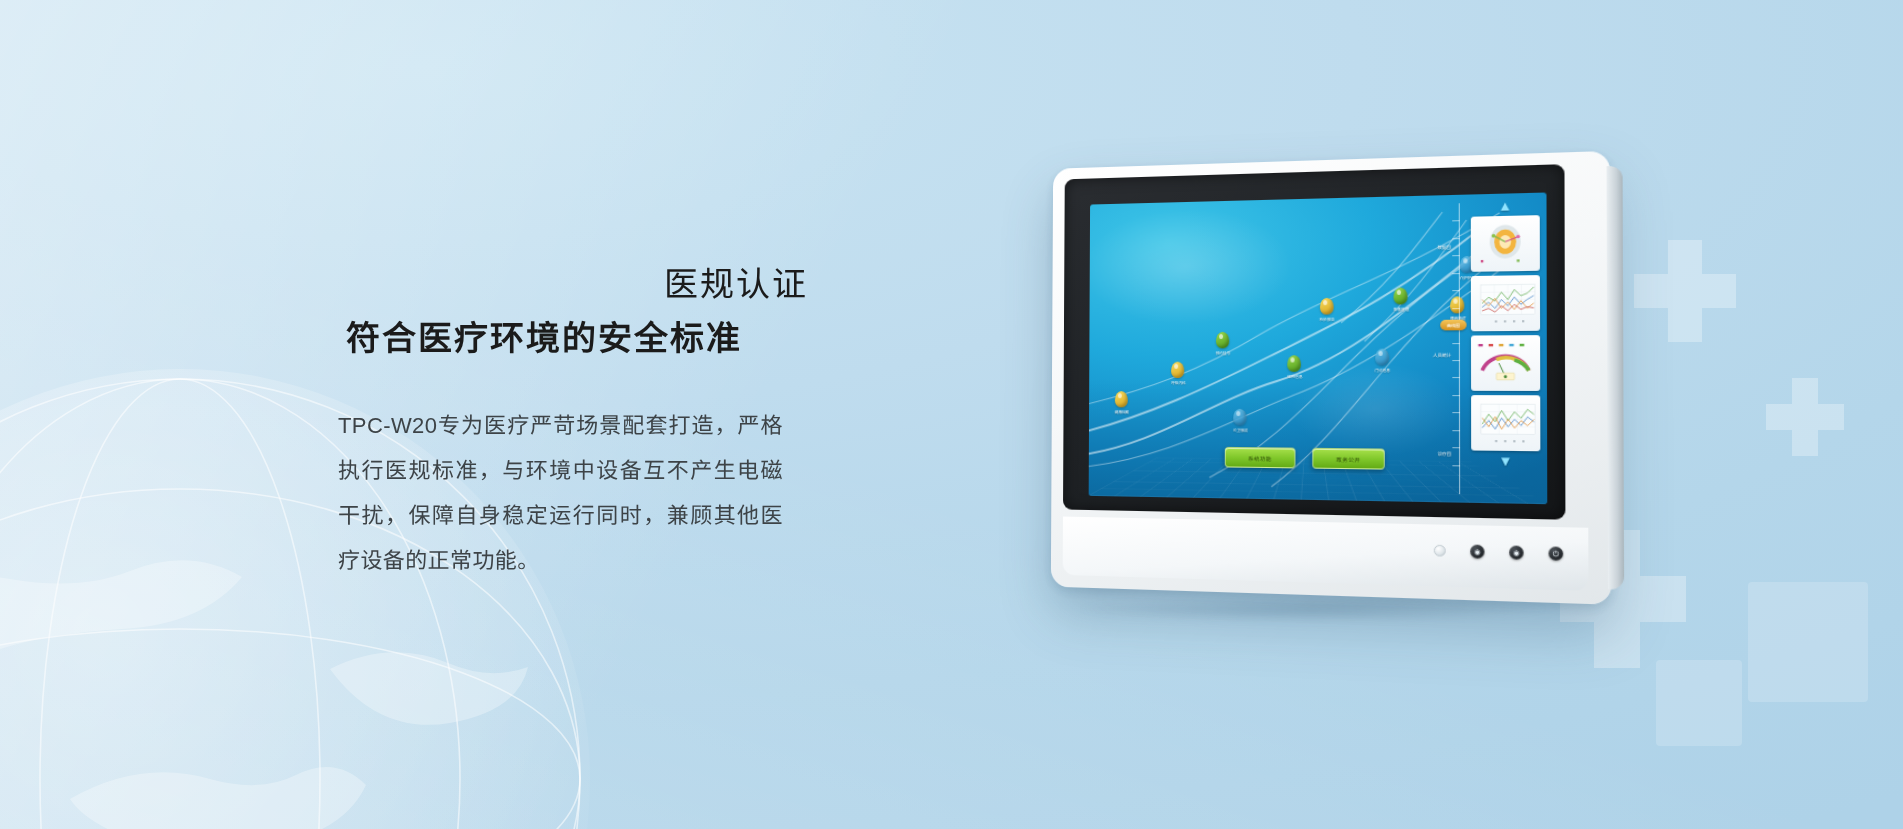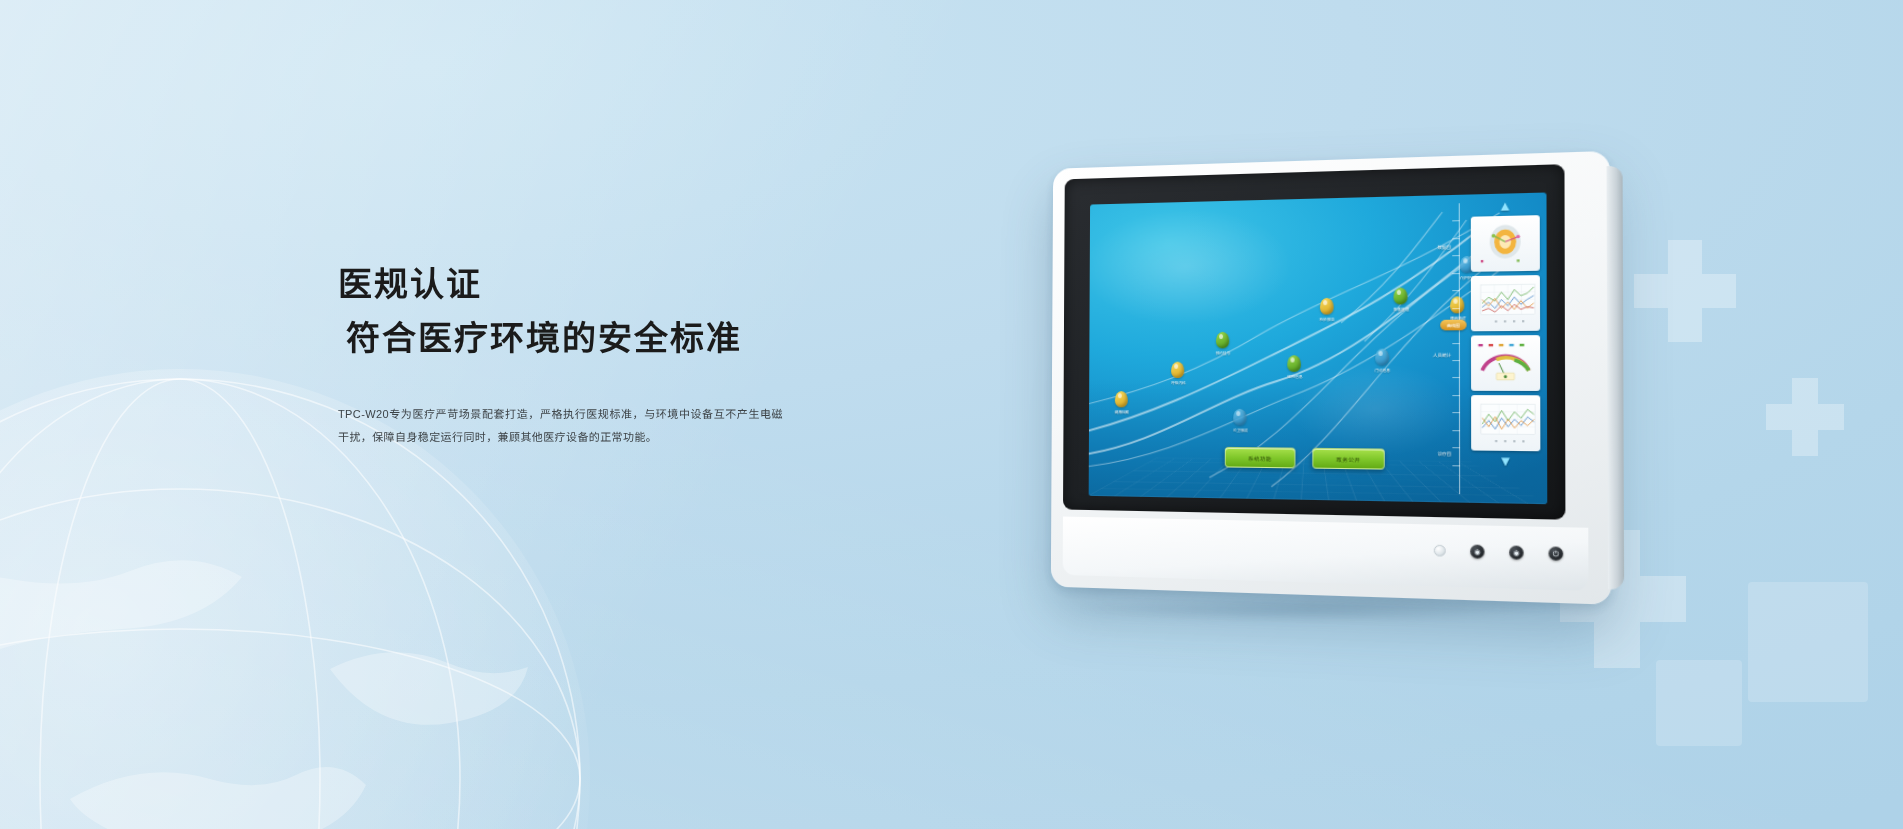--- a/index.html
+++ b/index.html
@@ -29,30 +29,30 @@
   }
   .globe svg{position:absolute;inset:0;width:100%;height:100%;}
   .meridian{fill:none;stroke:rgba(255,255,255,.55);stroke-width:1.6;}
   .land{fill:rgba(255,255,255,.30);}
 
   
   .copy{
     position:absolute;left:338px;top:262px;width:470px;
   }
   .title-line1{
-    font-size:34px;font-weight:bold;color:#1b1b1b;letter-spacing:2px;
-    line-height:1.34;margin:0 0 4px 0;
+    font-size:34px;font-weight:normal;color:#1b1b1b;letter-spacing:2px;
+    line-height:1.34;margin:0 0 4px 0;text-align:right;
   }
   .title-line2{
     font-size:34px;font-weight:bold;color:#1b1b1b;letter-spacing:2px;
     line-height:1.34;margin:8px;
   }
   .body-copy{
     margin-top:42px;width:445px;
-    font-size:11px;line-height:2.05;color:#3d4347;letter-spacing:.4px;
+    font-size:22px;line-height:2.05;color:#3d4347;letter-spacing:.4px;
     text-align:justify;
   }
 
   
   .device{
     position:absolute;left:1052px;top:168px;width:528px;height:418px;
     transform:perspective(1500px) rotateY(-13deg) rotateX(1.4deg);
     transform-origin:left center;
   }
   .shell{

